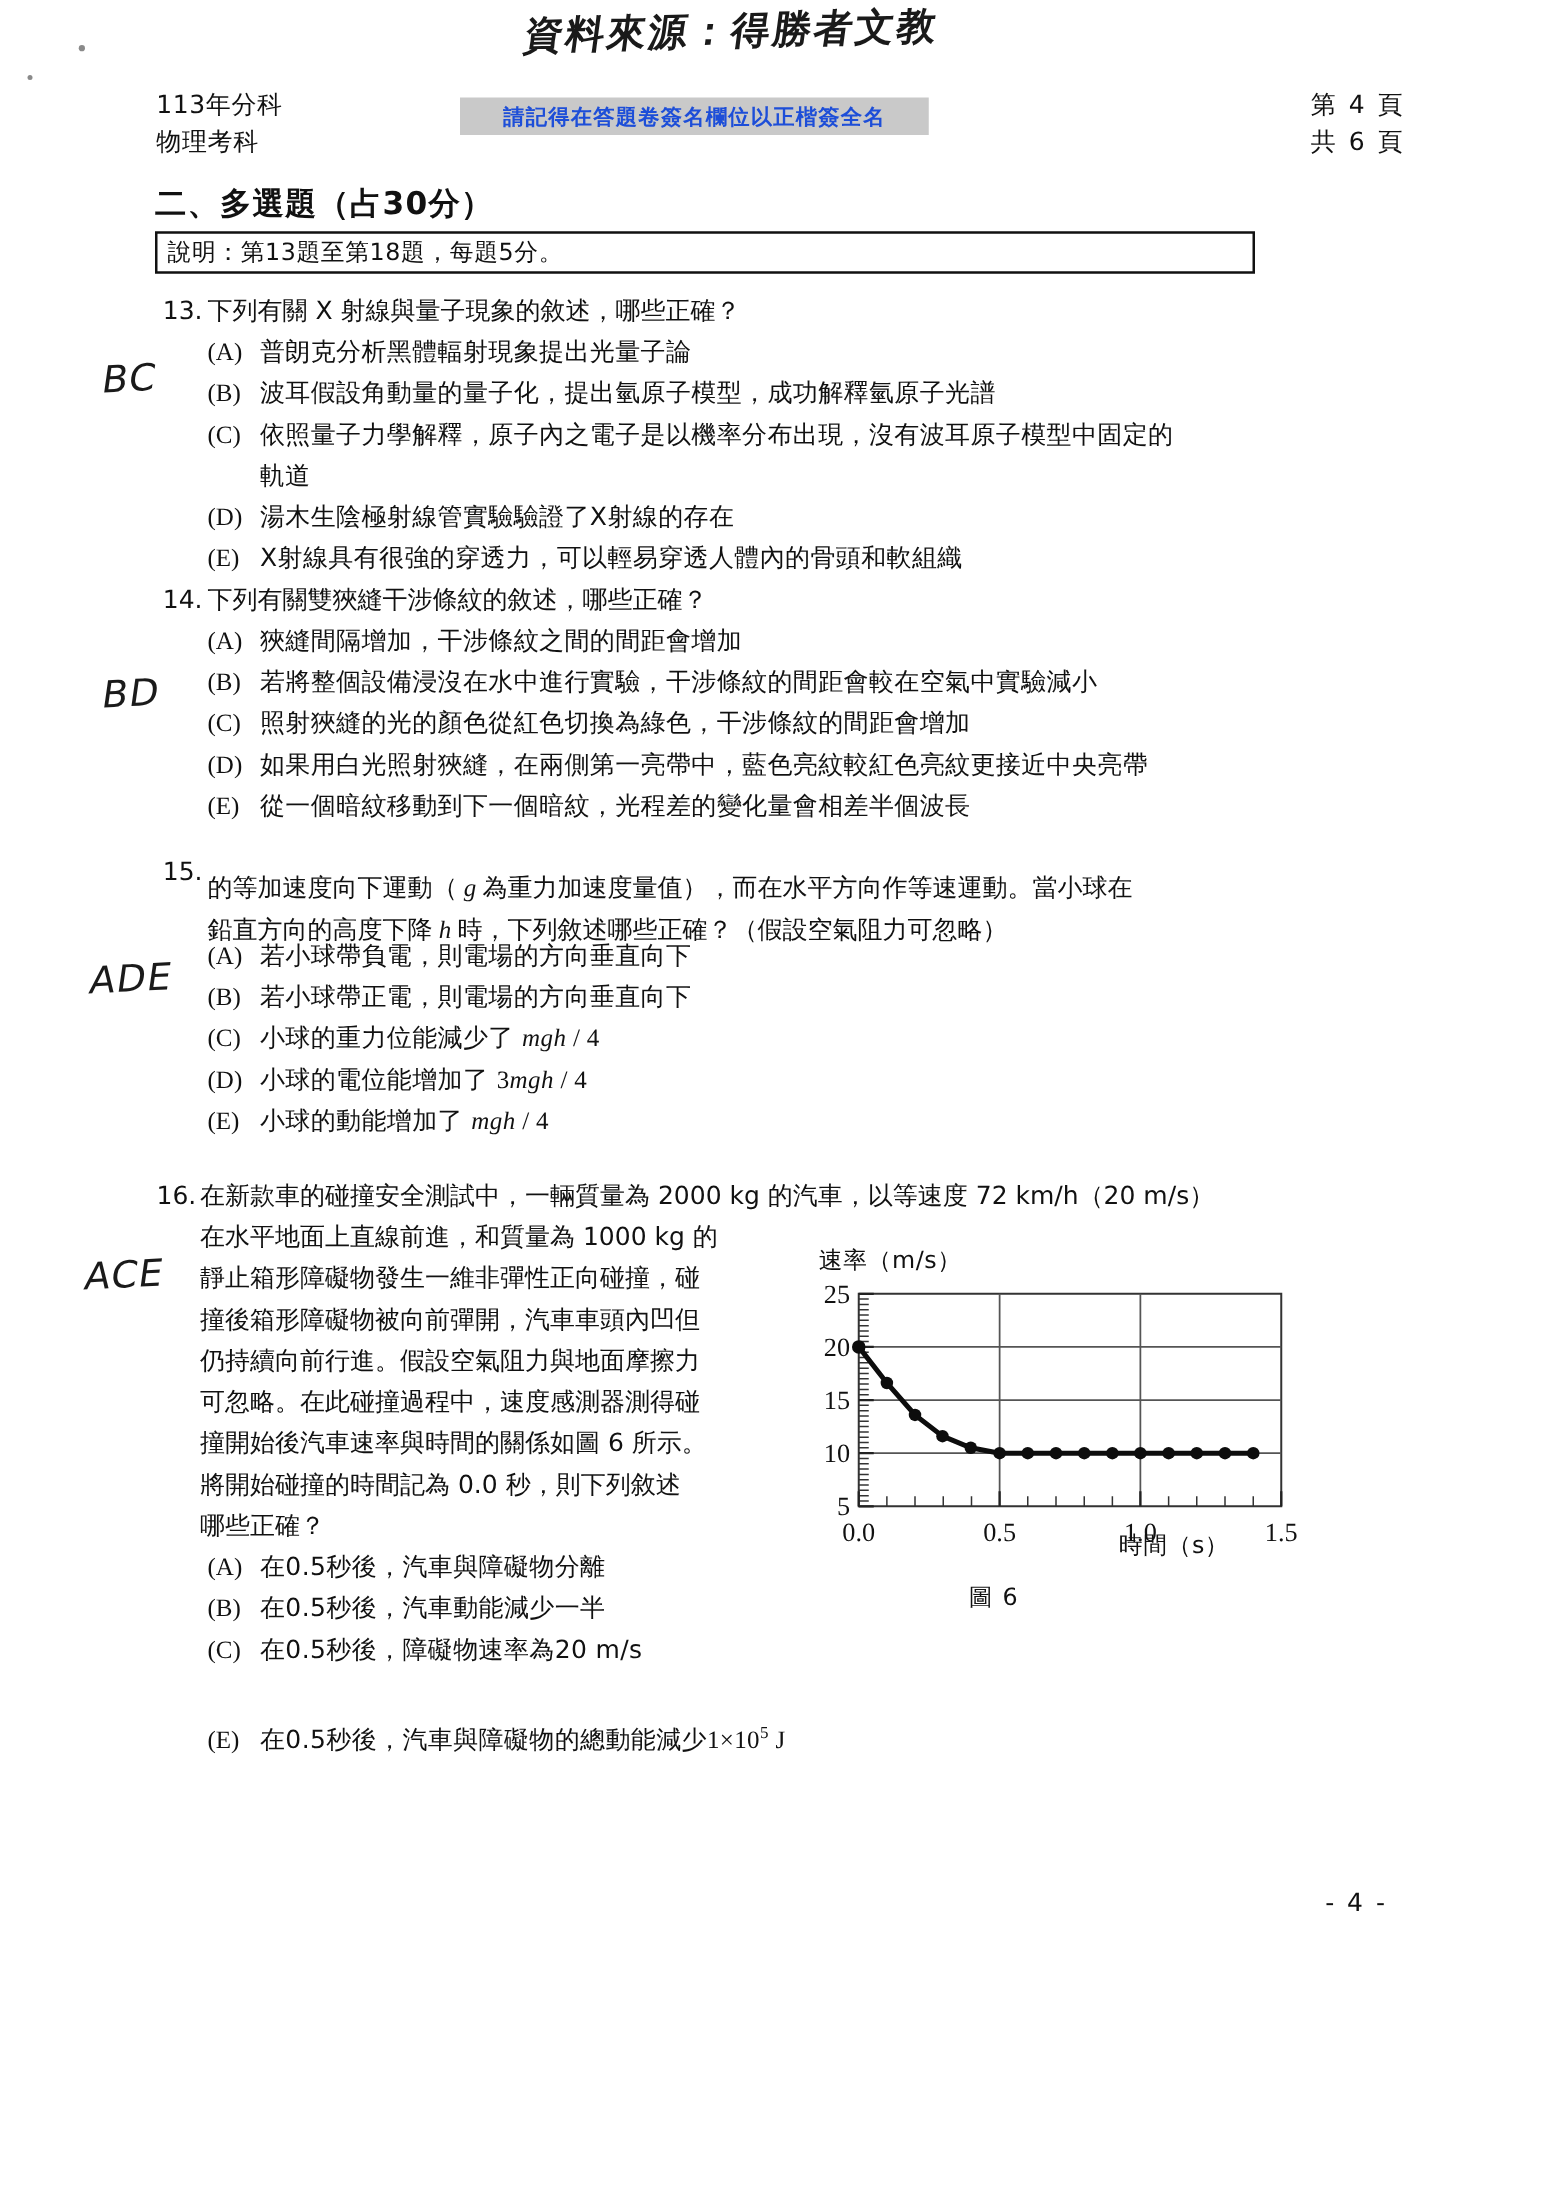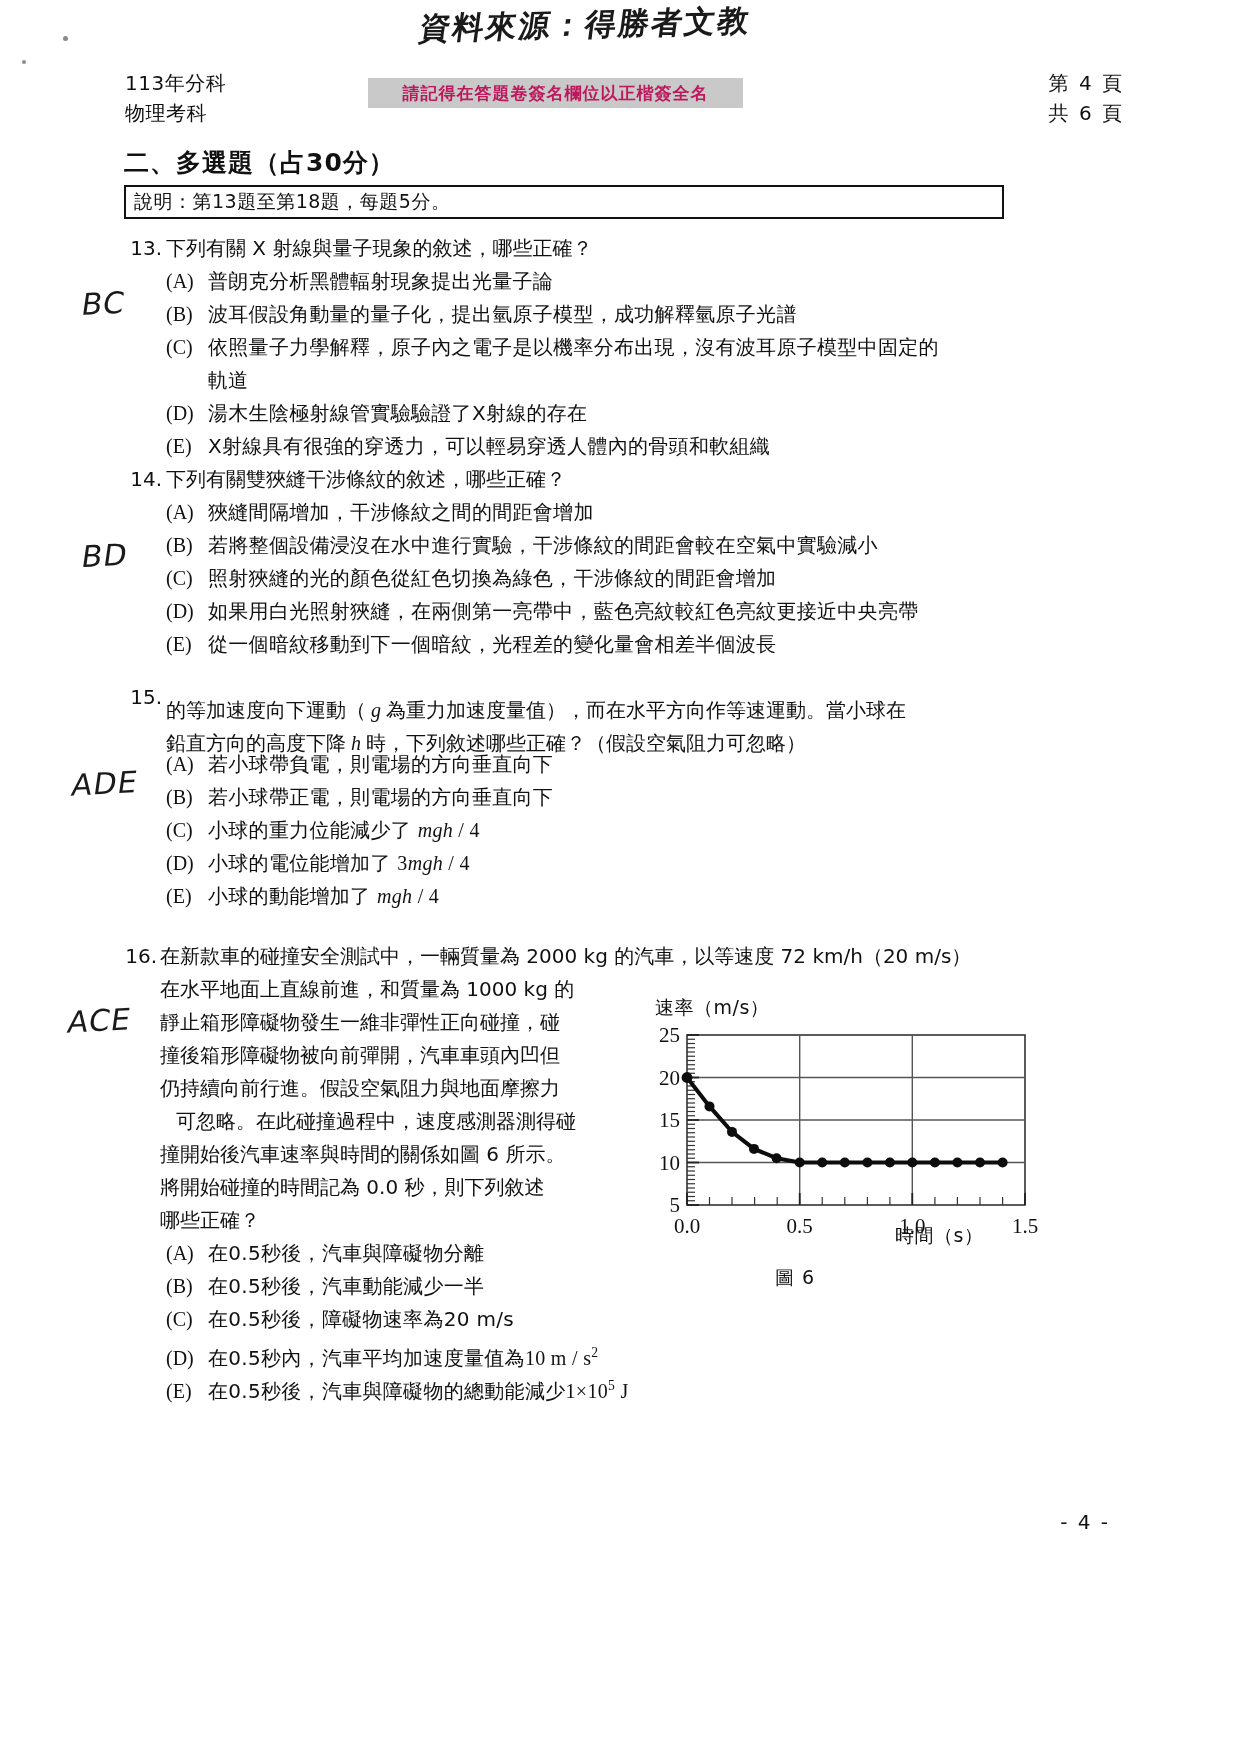--- a/index.html
+++ b/index.html
@@ -27,21 +27,21 @@
   .hdr-left {
     position:absolute; left:125px; top:68px;
     font-size:20px; line-height:30px; letter-spacing:0.5px;
   }
   .hdr-stamp {
     position:absolute; left:368px; top:78px;
     width:375px; height:30px;
     background:#c9c9c9;
     display:flex; align-items:center; justify-content:center;
     font-size:17px; font-weight:700; letter-spacing:1px;
-    color:#be185d;
+    color:#1d4ed8;
   }
   .hdr-right {
     position:absolute; right:118px; top:68px;
     font-size:20px; line-height:30px; text-align:right;
     letter-spacing:2px; white-space:nowrap;
   }
 
   
   .sect-title {
     position:absolute; left:124px; top:146px;
@@ -195,38 +195,35 @@
   <div class="opt" style="left:166px;top:880px;">
     <span class="opt-lbl">(E)</span><span class="opt-txt">小球的動能增加了 <i class="v">mgh</i><span class="n">&nbsp;/ 4</span></span>
   </div>
 
   <div class="q-num" style="left:113px;top:940px;">16.</div>
   <div class="q-stem" style="left:160px;top:940px;">在新款車的碰撞安全測試中，一輛質量為 2000 kg 的汽車，以等速度 72 km/h（20 m/s）</div>
   <div class="q-stem" style="left:160px;top:973px;">在水平地面上直線前進，和質量為 1000 kg 的</div>
   <div class="q-stem" style="left:160px;top:1006px;">靜止箱形障礙物發生一維非彈性正向碰撞，碰</div>
   <div class="q-stem" style="left:160px;top:1039px;">撞後箱形障礙物被向前彈開，汽車車頭內凹但</div>
   <div class="q-stem" style="left:160px;top:1072px;">仍持續向前行進。假設空氣阻力與地面摩擦力</div>
-  <div class="q-stem" style="left:160px;top:1105px;margin-left:16px;">可忽略。在此碰撞過程中，速度感測器測得碰</div>
+  <div class="q-stem" style="left:160px;top:1105px;">可忽略。在此碰撞過程中，速度感測器測得碰</div>
   <div class="q-stem" style="left:160px;top:1138px;">撞開始後汽車速率與時間的關係如圖 6 所示。</div>
   <div class="q-stem" style="left:160px;top:1171px;">將開始碰撞的時間記為 0.0 秒，則下列敘述</div>
   <div class="q-stem" style="left:160px;top:1204px;">哪些正確？</div>
 
   <div class="ann" style="left:68px;top:1003px;">ACE</div>
 
   <div class="opt" style="left:166px;top:1237px;">
     <span class="opt-lbl">(A)</span><span class="opt-txt">在0.5秒後，汽車與障礙物分離</span>
   </div>
   <div class="opt" style="left:166px;top:1270px;">
     <span class="opt-lbl">(B)</span><span class="opt-txt">在0.5秒後，汽車動能減少一半</span>
   </div>
   <div class="opt" style="left:166px;top:1303px;">
     <span class="opt-lbl">(C)</span><span class="opt-txt">在0.5秒後，障礙物速率為20 m/s</span>
-  </div>
-  <div class="opt" style="left:166px;top:1336px;">
-    <span class="opt-lbl">(D)</span><span class="opt-txt">在0.5秒內，汽車平均加速度量值為<span class="n">10 m / s<sup>2</sup></span></span>
   </div>
   <div class="opt" style="left:166px;top:1369px;">
     <span class="opt-lbl">(E)</span><span class="opt-txt">在0.5秒後，汽車與障礙物的總動能減少<span class="n">1×10<sup>5</sup> J</span></span>
   </div>
 
   <div class="fig">
     <div class="fig-ylabel">速率（m/s）</div>
     <svg class="fig-svg" width="430" height="230" viewBox="0 0 430 230">
 
       <rect x="62" y="12" width="338" height="170" fill="#ffffff" stroke="#333" stroke-width="1.6"></rect>

